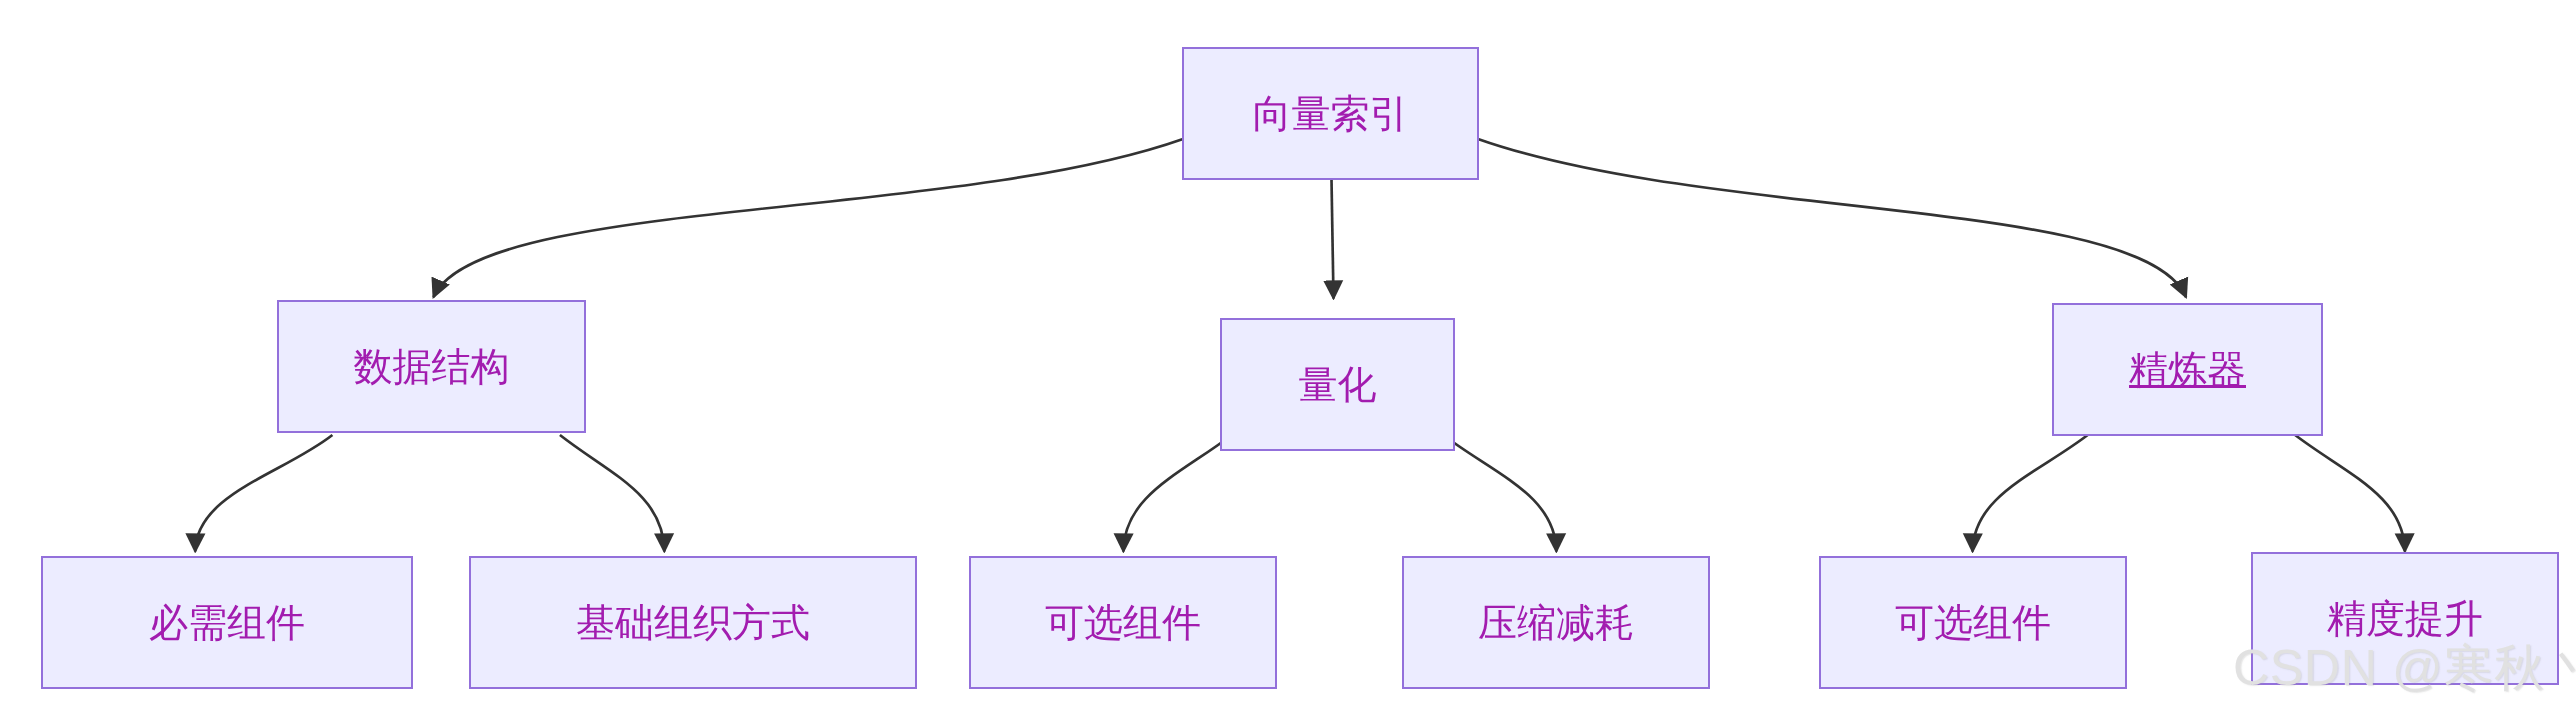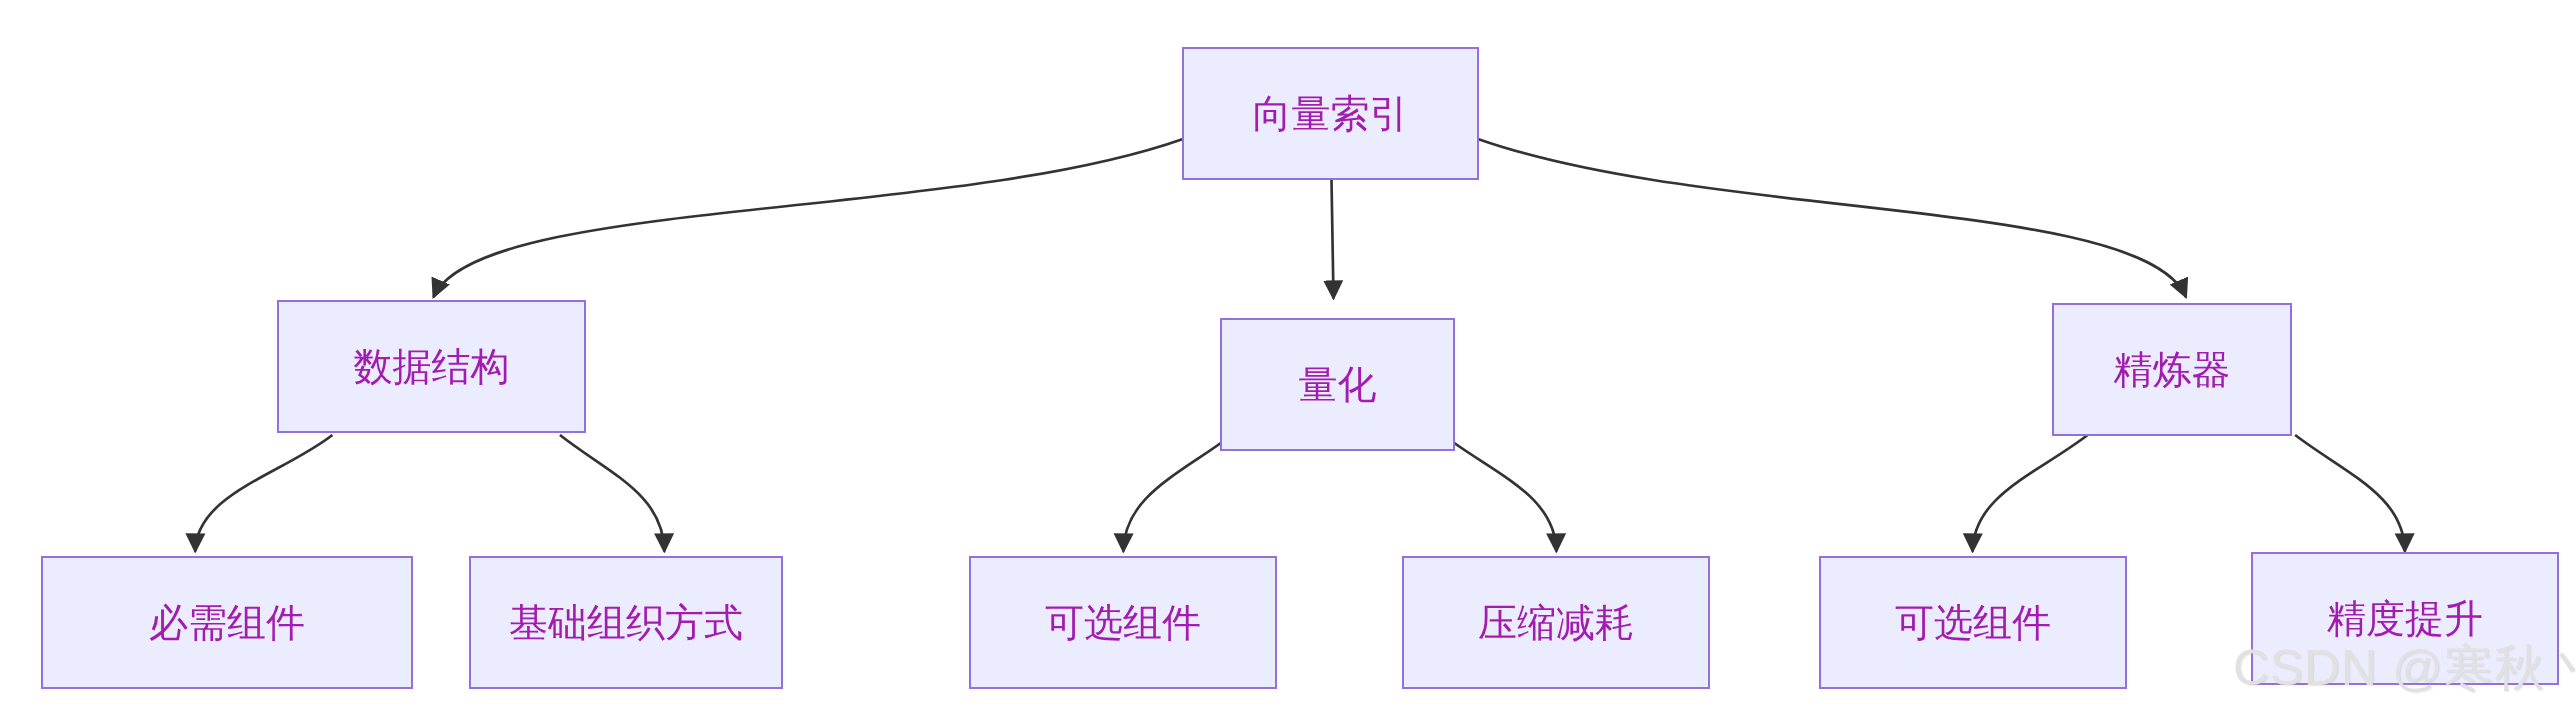--- a/index.html
+++ b/index.html
@@ -71,24 +71,24 @@
     <path class="edge" d="M 2156,650 C 2232,708 2324,740 2325,824" marker-end="url(#arrow)"></path>
 
     <path class="edge" d="M 3119,650 C 3043,708 2948,740 2947,824" marker-end="url(#arrow)"></path>
     <path class="edge" d="M 3429,650 C 3505,708 3592,740 3593,824" marker-end="url(#arrow)"></path>
   </svg>
 
   <div class="node" style="left:1182px; top:47px;  width:297px;">向量索引</div>
 
   <div class="node" style="left:277px;  top:300px; width:309px;">数据结构</div>
   <div class="node" style="left:1220px; top:286px; width:235px;margin-top:32px;">量化</div>
-  <div class="node" style="left:2052px; top:303px; width:240px;">精炼器</div>
+  <div class="node" style="left:2052px; top:303px; width:271px;text-decoration:underline;">精炼器</div>
 
   <div class="node" style="left:41px;   top:556px; width:372px;">必需组件</div>
-  <div class="node" style="left:469px;  top:556px; width:314px;">基础组织方式</div>
+  <div class="node" style="left:469px;  top:556px; width:448px;">基础组织方式</div>
   <div class="node" style="left:969px; top:556px; width:308px;">可选组件</div>
   <div class="node" style="left:1402px; top:556px; width:308px;">压缩减耗</div>
   <div class="node" style="left:1819px; top:556px; width:308px;">可选组件</div>
   <div class="node" style="left:2251px; top:552px; width:308px;">精度提升</div>
 
   <div id="watermark">CSDN @寒秋丶</div>
 
 </div>
 
 

